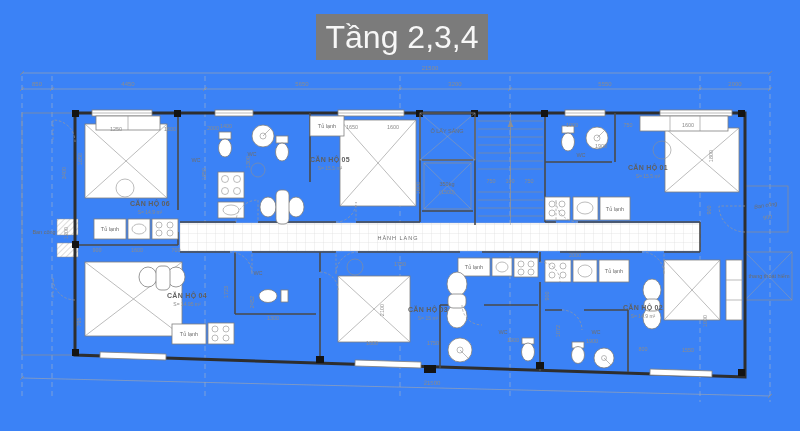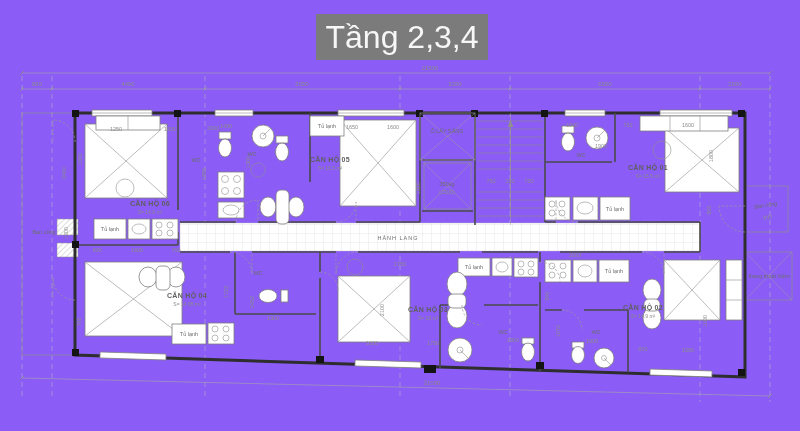--- a/index.html
+++ b/index.html
@@ -1,16 +1,16 @@
 <!DOCTYPE html>
 <html><head>
 <meta charset="utf-8">
 <style>
   html,body{margin:0;padding:0;background:#ffffff;}
-  .canvas{position:relative;width:800px;height:431px;background:#8b5cf6;overflow:hidden;
+  .canvas{position:relative;width:800px;height:431px;background:#3b82f6;overflow:hidden;
           font-family:"Liberation Sans", sans-serif;}
   svg text{font-family:"Liberation Sans", sans-serif;}
   .dim{font-size:6px;fill:#8c8c8c;}
   .dimsmall{font-size:5.5px;fill:#8c8c8c;}
   .roomname{font-size:7px;fill:#5f5f5f;font-weight:bold;letter-spacing:.3px;}
   .roomarea{font-size:5px;fill:#8a8a8a;}
   .lbl{font-size:5.5px;fill:#6e6e6e;}
   .title-text{font-size:32px;fill:#f7f7f7;}
   .thin{stroke:#8f8f8f;stroke-width:.7;fill:none;}
   .thin2{stroke:#9f9f9f;stroke-width:.5;fill:none;}

